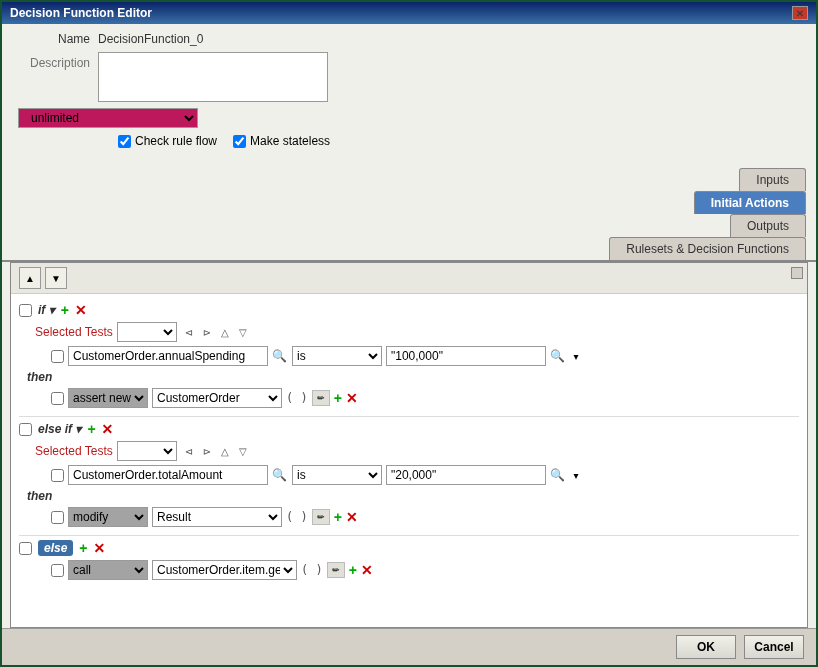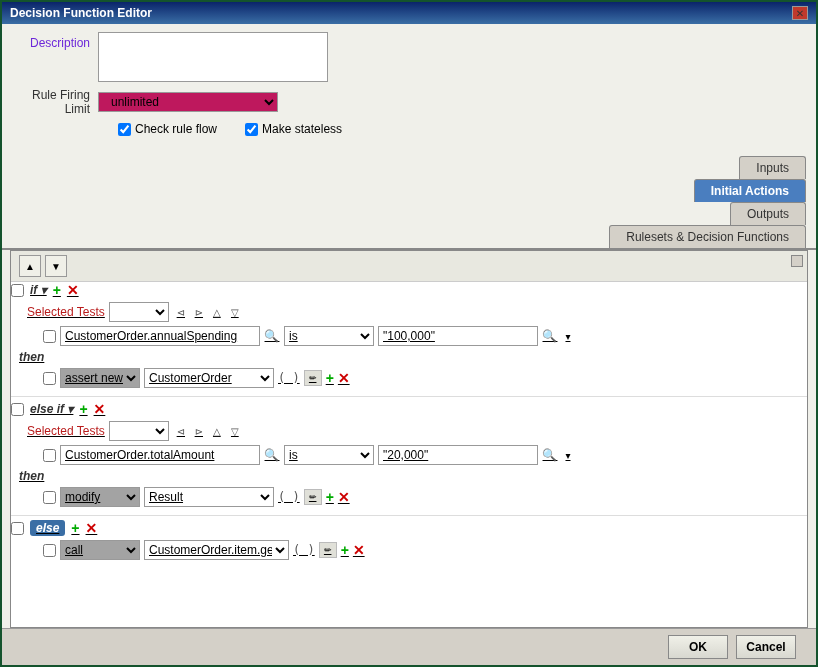--- a/index.html
+++ b/index.html
@@ -32,39 +32,39 @@
       display: flex; align-items: center; justify-content: center;
       font-size: 10px; color: #333;
     }
     
     .content { padding: 8px 16px; flex-shrink: 0; }
     
     .form-row { display: flex; align-items: center; margin-bottom: 6px; }
     .form-label { width: 80px; text-align: right; padding-right: 8px; color: #333; }
     .form-value { color: #333; }
     
-    .desc-label { width: 80px; text-align: right; padding-right: 8px; color: #6d28d9; align-self: flex-start; padding-top: 4px; }
+    .desc-label { width: 80px; text-align: right; padding-right: 8px; color: #737373; align-self: flex-start; padding-top: 4px; }
     
     textarea.desc-box {
       width: 230px; height: 50px;
       border: 1px solid #999;
       background: white;
       resize: none;
       font-size: 12px;
     }
     
     select.dropdown {
       border: 1px solid #999;
       background: #be185d;
       height: 20px;
       font-size: 12px;
       padding: 0 8px;
     }
     
-    .checkbox-row { display: flex; align-items: center; gap: 28px; margin-left: 100px; margin-bottom: 4px; }
+    .checkbox-row { display: flex; align-items: center; gap: 16px; margin-left: 100px; margin-bottom: 4px; }
     .checkbox-item { display: flex; align-items: center; gap: 4px; }
     
     .tabs-bar {
       display: flex;
       align-items: flex-end;
       border-bottom: 2px solid #888;
       margin: 8px 0 0 0;
       padding: 0 8px;
       flex-direction: column;
     }
@@ -105,21 +105,21 @@
     
     .icon-btn {
       width: 22px; height: 22px;
       border: 1px solid #999;
       background: #f0f0e8;
       cursor: pointer;
       display: flex; align-items: center; justify-content: center;
       font-size: 12px;
     }
     
-    .panel-content { padding: 0; text-decoration: underline; }
+    .panel-content { padding: 8px; }
     
     .rule-block { margin-bottom: 8px; }
     
     .rule-header { display: flex; align-items: center; gap: 6px; margin-bottom: 4px; }
     
     .rule-keyword {
       font-weight: bold;
       font-style: italic;
       color: #333;
     }
@@ -197,21 +197,21 @@
       background: #d4d0c8;
       border: 1px solid #888;
       cursor: nw-resize;
     }
     
     .bottom-bar {
       display: flex;
       justify-content: flex-end;
       align-items: center;
       gap: 8px;
-      padding: 6px 20px;
+      padding: 6px 12px;
       background: #d4d0c8;
       border-top: 1px solid #999;
       flex-shrink: 0;
     }
     
     .dialog-btn {
       width: 60px; height: 24px;
       border: 1px solid #888;
       background: linear-gradient(to bottom, #f0f0e8, #d8d8d0);
       cursor: pointer;
@@ -262,25 +262,28 @@
 
 <div class="window">
 
   <div class="title-bar">
     <span class="title-bar-text">Decision Function Editor</span>
     <div class="close-btn">✕</div>
   </div>
 
   <div class="content">
     <div class="form-row">
+      <span class="form-label">Name</span>
+      <span class="form-value">DecisionFunction_0</span>
+    </div>
+    <div class="form-row">
       <span class="desc-label">Description</span>
       <textarea class="desc-box" style=""></textarea>
     </div>
     <div class="form-row">
-      <span class="form-label">Rule Firing Limit</span>
       <select class="dropdown" style="width:180px;">
         <option>unlimited</option>
       </select>
     </div>
     <div class="checkbox-row">
       <div class="checkbox-item">
         <input type="checkbox" class="checkbox-native" checked="" style="">
         <span>Check rule flow</span>
       </div>
       <div class="checkbox-item">

